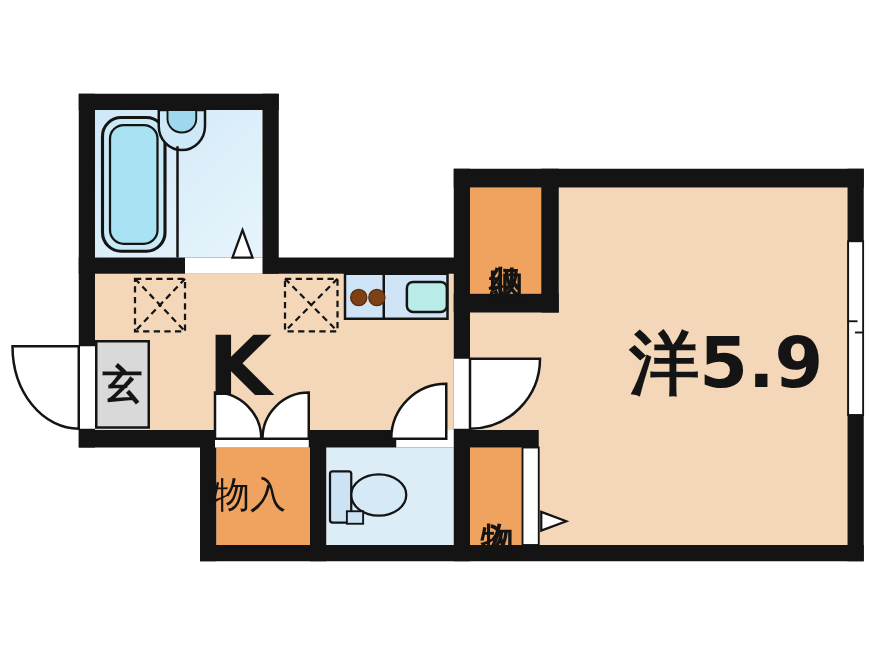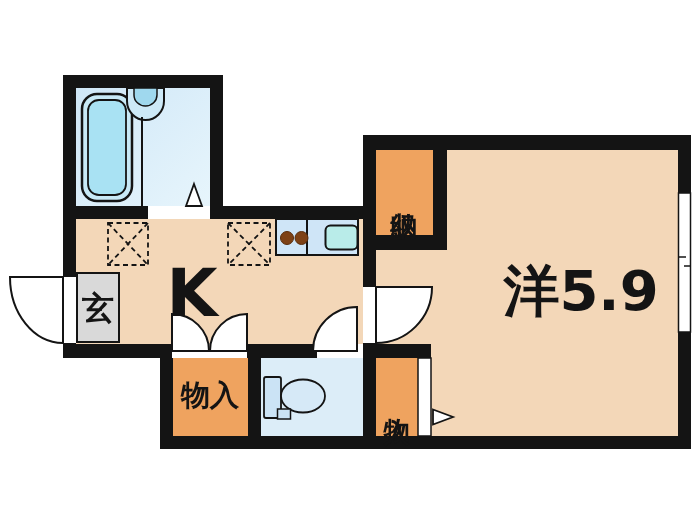--- a/index.html
+++ b/index.html
@@ -94,16 +94,16 @@
     <rect x="277.5" y="409" width="13" height="10" fill="#cbe3f5" stroke="#141414" stroke-width="1.5"></rect>
 
     <rect x="418" y="358" width="13" height="78" fill="#fff" stroke="#141414" stroke-width="1.5"></rect>
     <polygon points="433,409.5 453,417 433,424.5" fill="#fff" stroke="#141414" stroke-width="1.8"></polygon>
   </svg>
 
   <div class="label" style="left:192px;top:294px;font-size:66px;font-weight:bold;">K</div>
   <div class="label" style="left:544px;top:291px;font-size:56px;font-weight:bold;margin-left:37px;">洋5.9</div>
   <div class="label" style="left:98px;top:308px;font-size:32px;font-weight:600;">玄</div>
   <div class="label vtext" style="left:404px;top:191px;font-size:27px;font-weight:600;">収納</div>
-  <div class="label" style="left:210px;top:396px;font-size:29px;font-weight:700;">物入</div>
+  <div class="label" style="left:200px;top:396px;font-size:29px;font-weight:400;">物入</div>
   <div class="label vtext" style="left:397px;top:397px;font-size:26px;font-weight:600;">物入</div>
 
 </div>
 
 </body></html>

